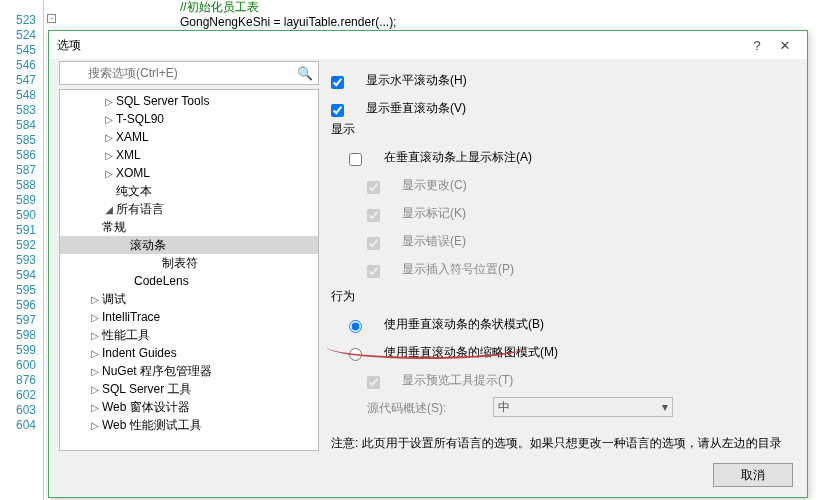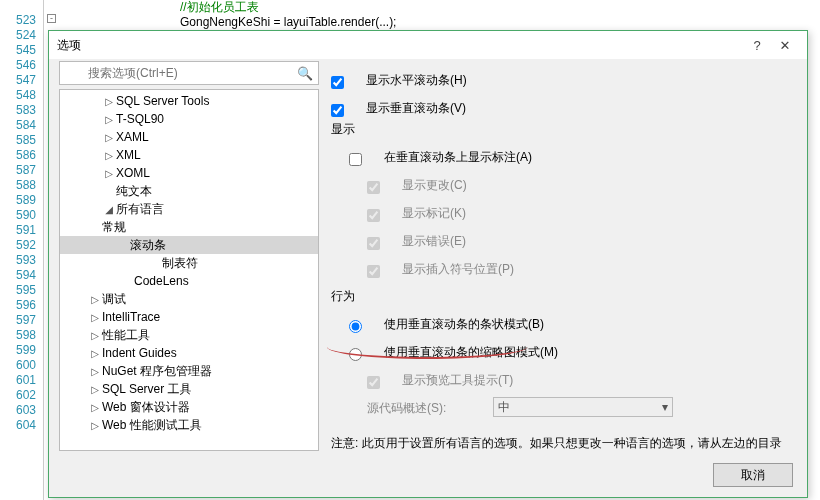--- a/index.html
+++ b/index.html
@@ -60,21 +60,21 @@
       <div>591</div>
       <div>592</div>
       <div>593</div>
       <div>594</div>
       <div>595</div>
       <div>596</div>
       <div>597</div>
       <div>598</div>
       <div>599</div>
       <div>600</div>
-      <div>601</div>
+      <div>876</div>
       <div>602</div>
       <div>603</div>
       <div>604</div>
     </div>
   <div class="bgcode">
     <div style="padding-left:120px;color:#008000">//初始化员工表</div>
     <div style="padding-left:120px;color:#000"><span>GongNengKeShi = layuiTable.render(...);</span></div>
   </div>
 </div>
 

